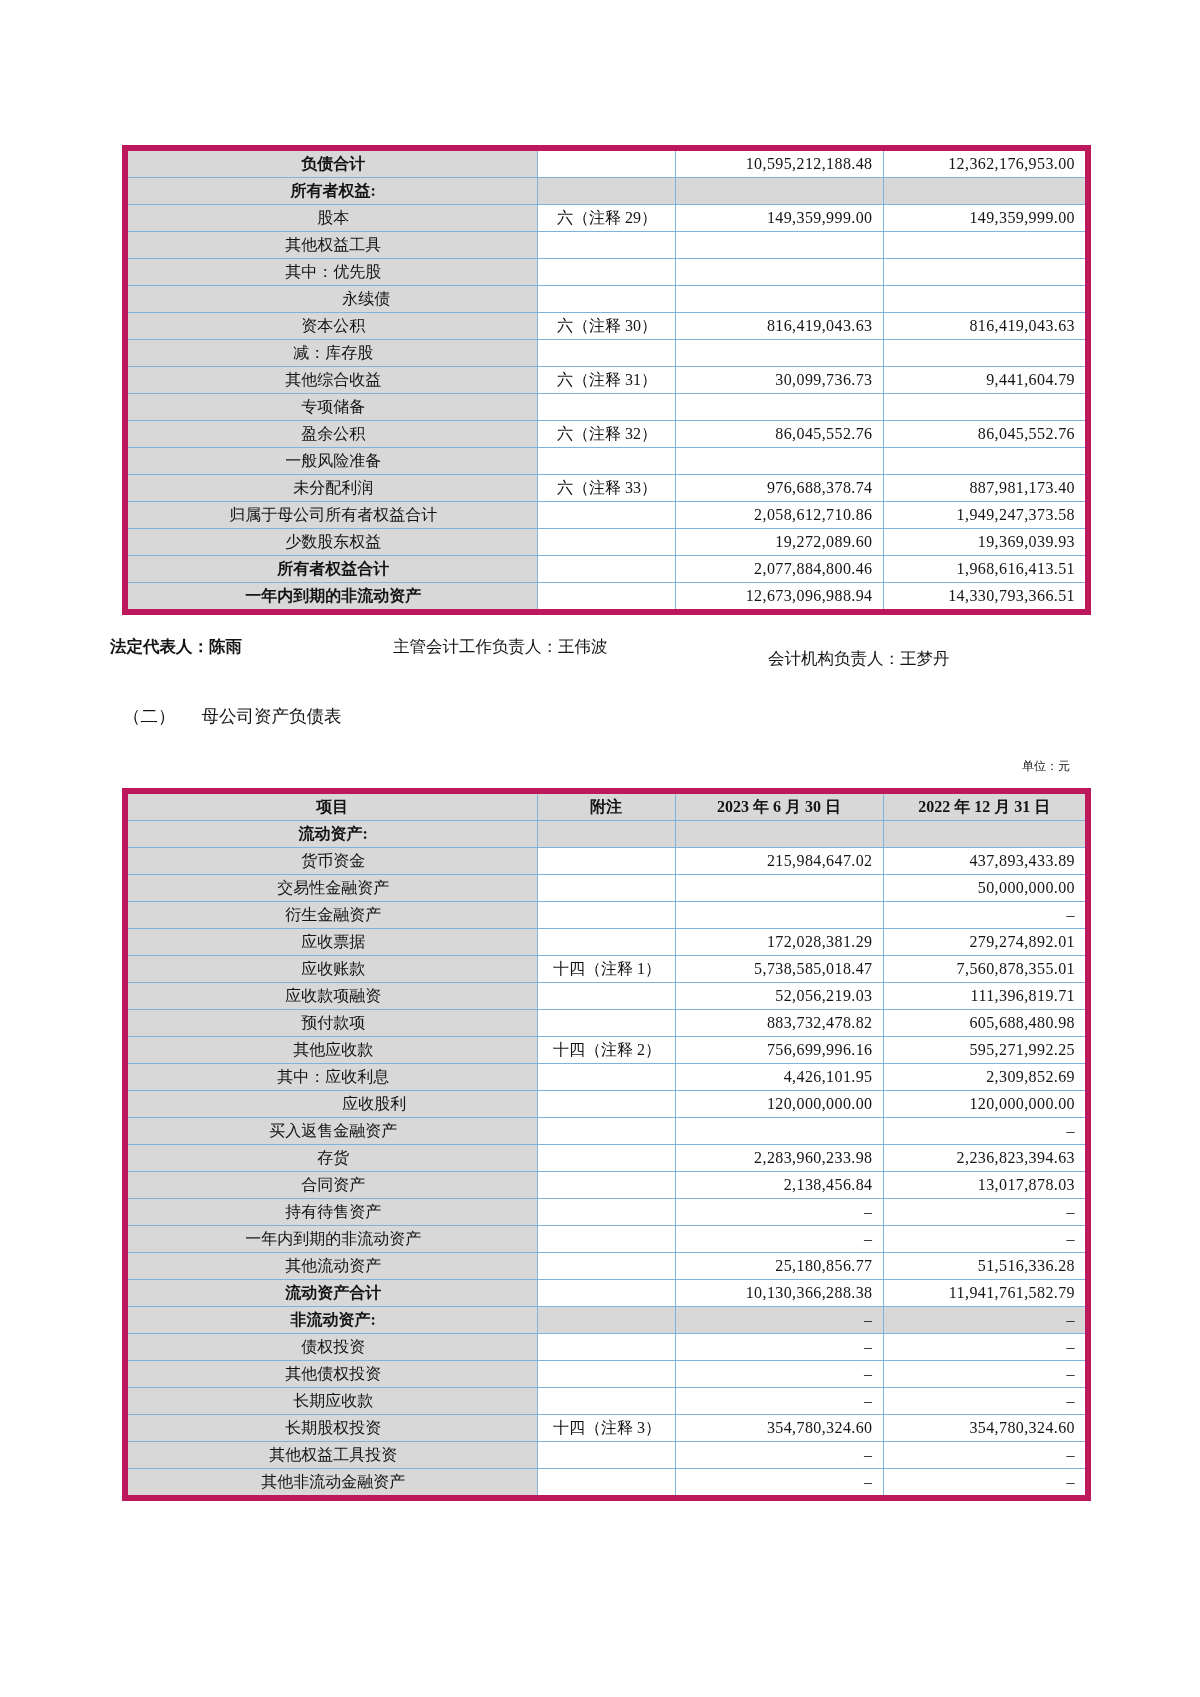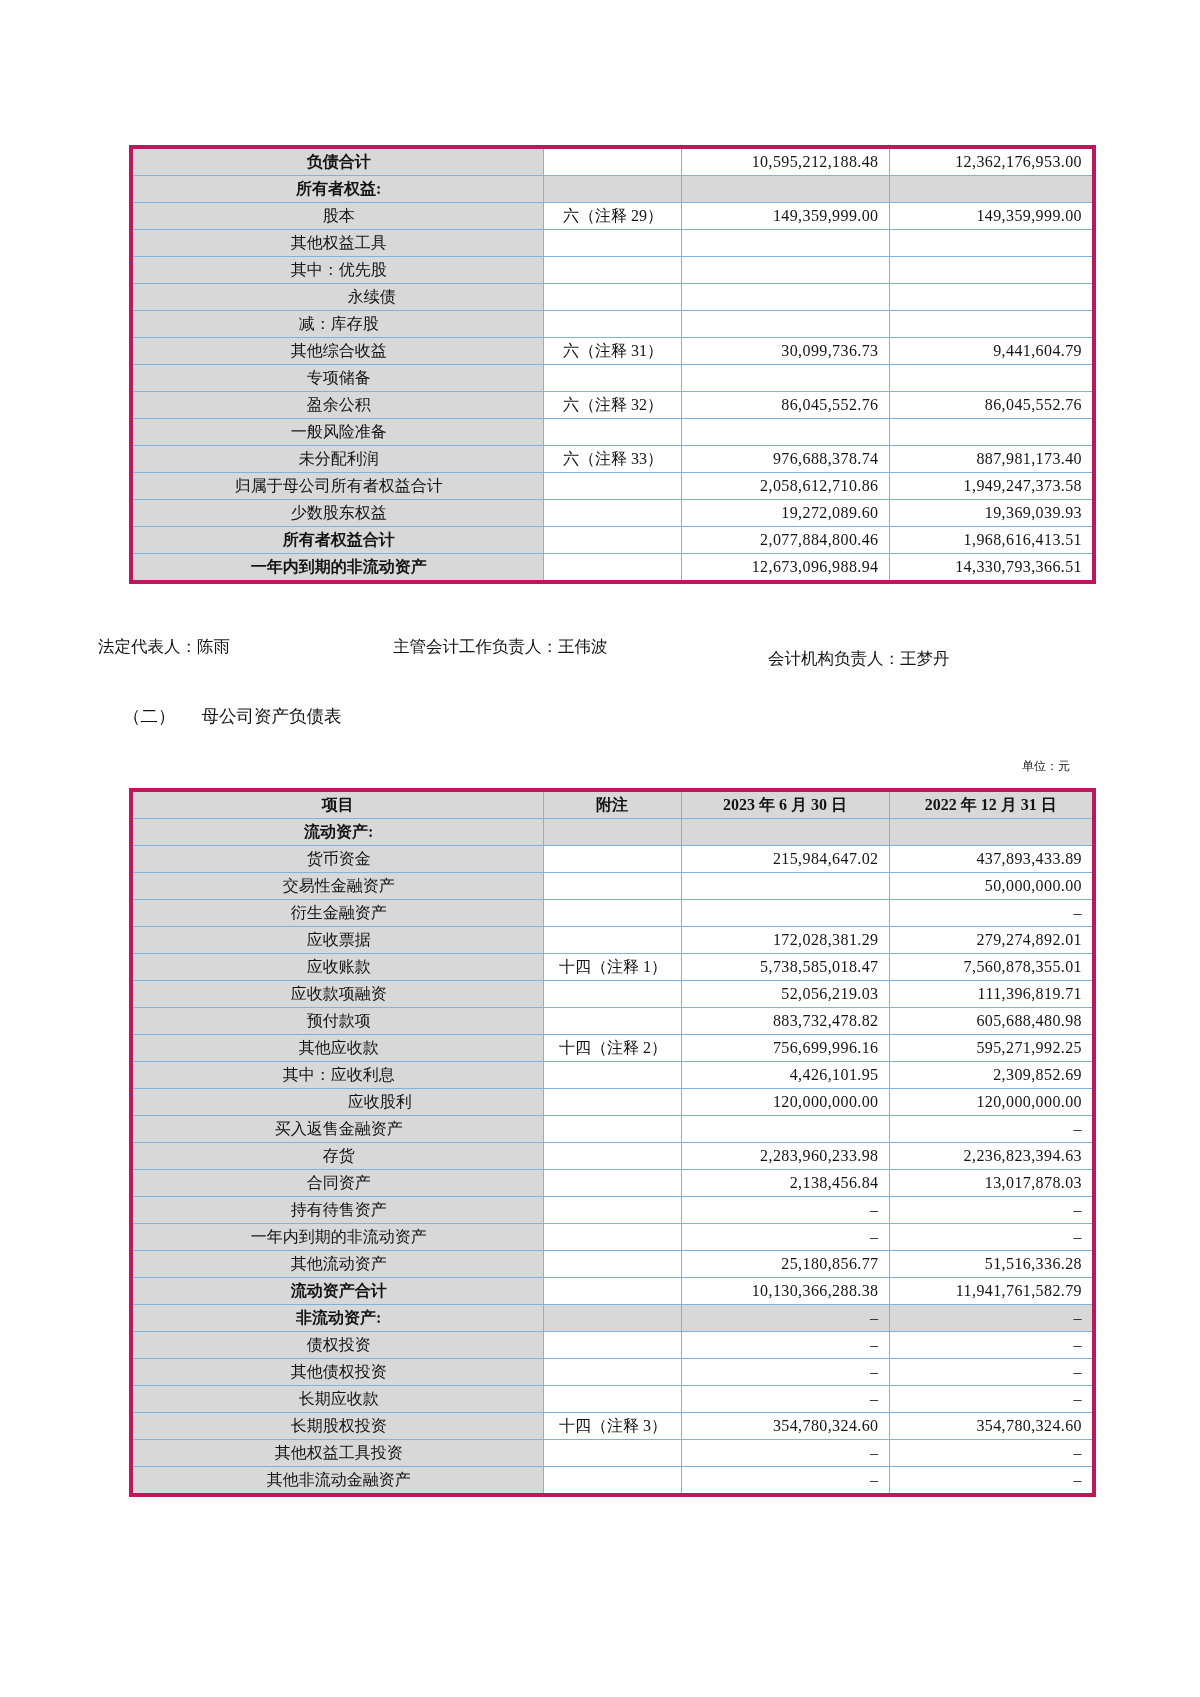--- a/index.html
+++ b/index.html
@@ -1,23 +1,23 @@
 <!DOCTYPE html>
 <html><head>
 <meta charset="utf-8">
 <style>
   html,body{margin:0;padding:0;}
   body{
     width:1200px;height:1697px;background:#ffffff;position:relative;
     font-family:"Liberation Serif","DejaVu Serif",serif;color:#141414;
   }
   .fin-table{
-    position:absolute;left:129px;width:963px;
+    position:absolute;left:122px;width:963px;
     border-collapse:collapse;table-layout:fixed;
-    border:4px solid #be185d;
+    border:6px solid #be185d;
   }
   #table1{top:145px;}
   #table2{top:788px;}
   col.c0{width:412px;} col.c1{width:138px;} col.c2{width:208px;} col.c3{width:205px;}
   .fin-table th, .fin-table td{
     border:1px solid #7fb2dc;
     height:26px;box-sizing:border-box;
     font-size:16px;line-height:26px;
     padding:0 10px 0 12px;
     overflow:hidden;white-space:nowrap;
@@ -28,21 +28,21 @@
   td.c-item{background:#d8d8d8;text-align:center;}
   td.c-note{text-align:center;}
   td.c-val{text-align:right;letter-spacing:0.4px;font-family:"Liberation Serif","DejaVu Serif",serif;}
   tr.section td{background:#d8d8d8;}
   tr.section td.c-item{font-weight:bold;}
   tr.total td.c-item{font-weight:bold;text-align:center;}
   tr.indent1 td.c-item{padding-left:78px;}
   tr.indent2 td.c-item{padding-left:94px;}
   .sig-line{position:absolute;top:636px;left:0;width:1200px;height:24px;font-size:16.5px;}
   .sig-line span{position:absolute;white-space:nowrap;}
-  #sig-legal{left:98px;}
+  #sig-legal{left:110px;font-weight:bold;}
   #sig-chief{left:393px;}
   #sig-org{left:768px;margin-top:12px;}
   .section-heading{
     position:absolute;top:704px;left:123px;
     font-size:17.5px;font-weight:normal;white-space:nowrap;
   }
   .section-heading .gap{display:inline-block;width:26px;}
   .unit-label{
     position:absolute;top:758px;left:115px;width:955px;
     text-align:right;font-size:12px;
@@ -87,20 +87,26 @@
         <td class="c-item">其中：优先股</td>
         <td class="c-note"></td>
         <td class="c-val"></td>
         <td class="c-val"></td>
       </tr>
       <tr class="indent1">
         <td class="c-item">永续债</td>
         <td class="c-note"></td>
         <td class="c-val"></td>
         <td class="c-val"></td>
+      </tr>
+      <tr>
+        <td class="c-item">资本公积</td>
+        <td class="c-note">六（注释 30）</td>
+        <td class="c-val">816,419,043.63</td>
+        <td class="c-val">816,419,043.63</td>
       </tr>
       <tr>
         <td class="c-item">减：库存股</td>
         <td class="c-note"></td>
         <td class="c-val"></td>
         <td class="c-val"></td>
       </tr>
       <tr>
         <td class="c-item">其他综合收益</td>
         <td class="c-note">六（注释 31）</td>

